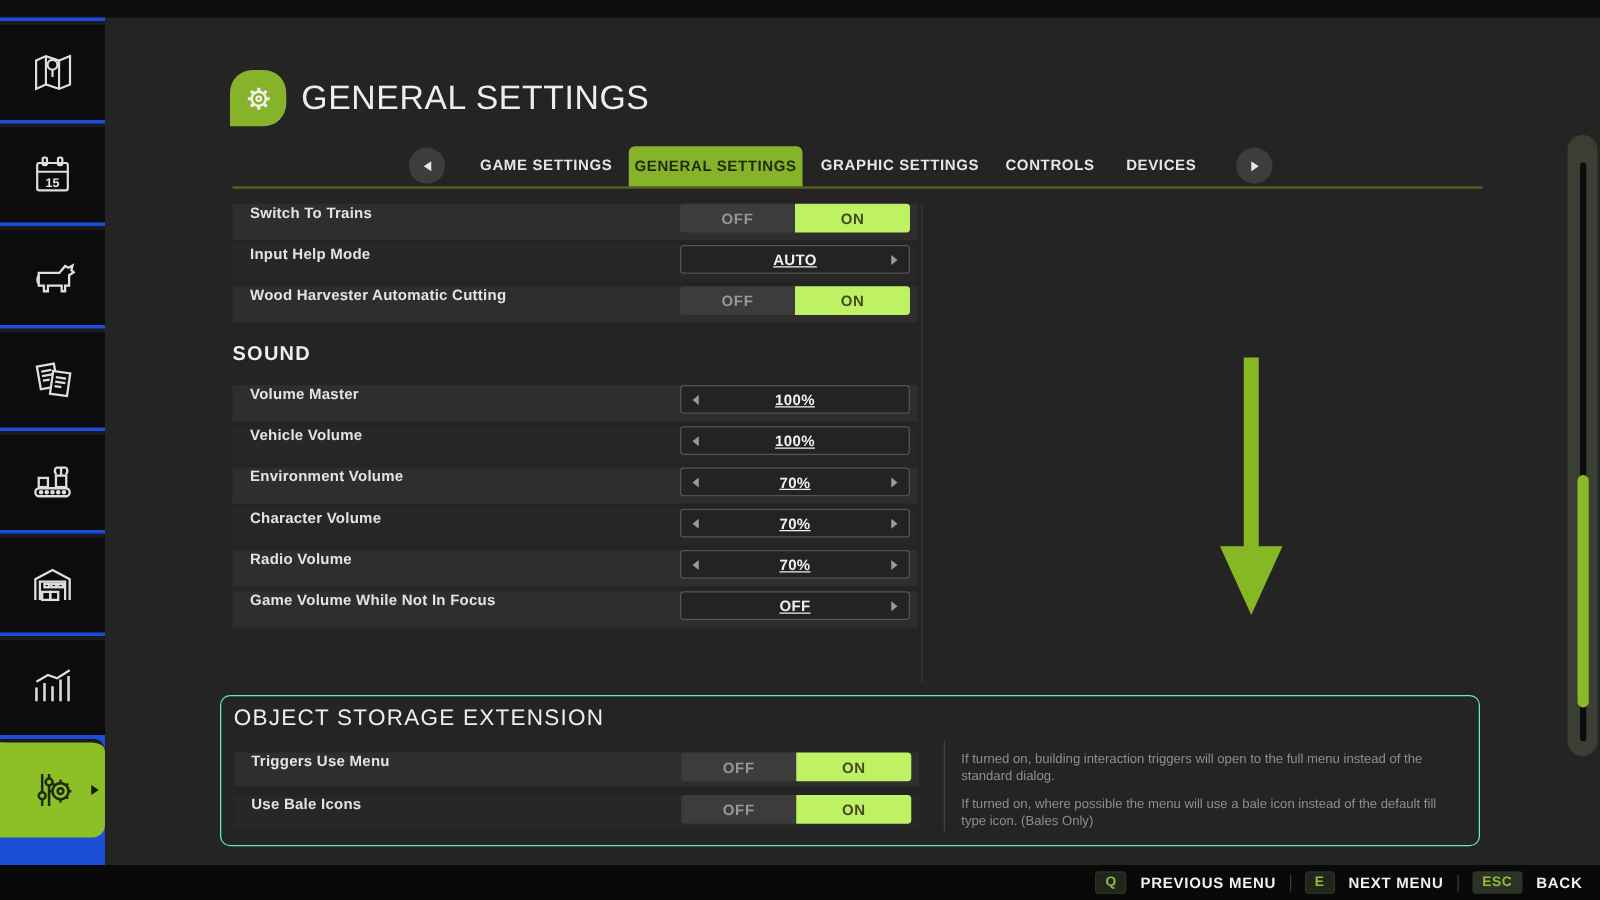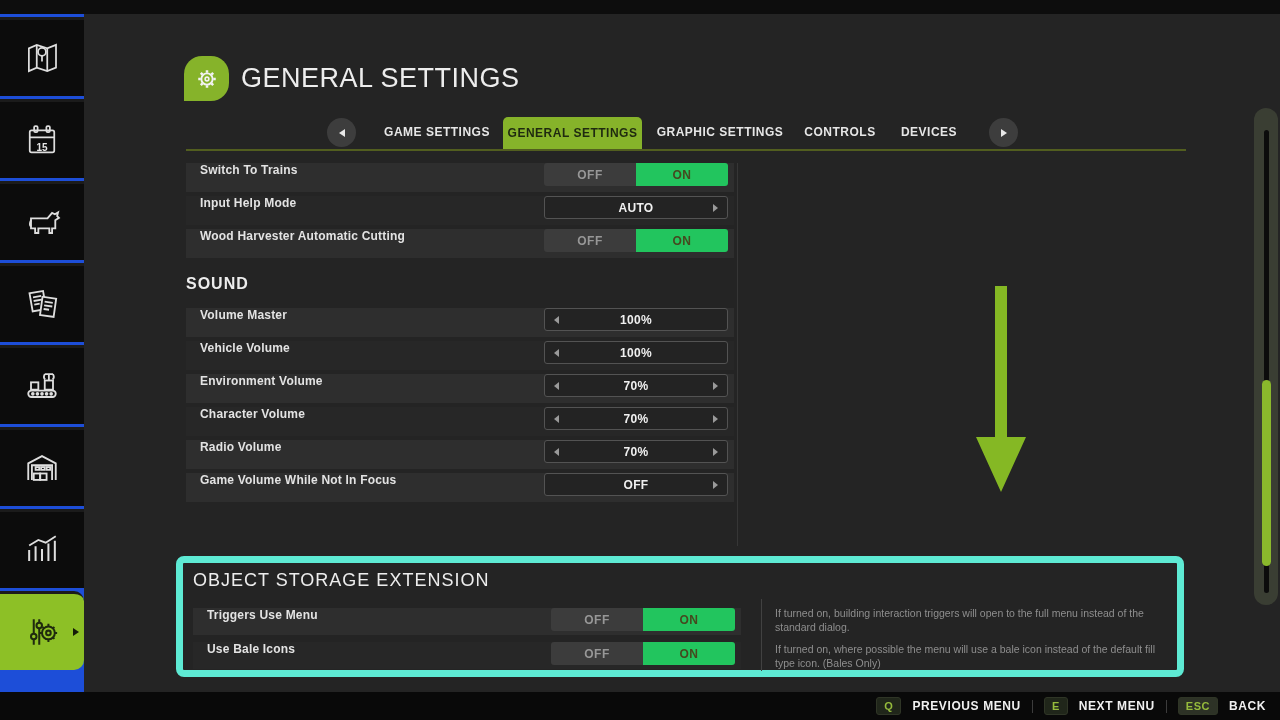--- a/index.html
+++ b/index.html
@@ -60,34 +60,34 @@
   .content { position:absolute; left:186px; top:163px; width:548px; }
   .col-divider { position:absolute; left:737px; top:163px; width:1px; height:383px; background:#363636; }
   .row { height:29px; margin-bottom:4px; display:flex; }
   .row.light { background:#2e2e2e; }
   .row.dark  { background:#272727; }
   .row-label { flex:1; padding-left:14px; font-size:12px; font-weight:bold; color:#e3e3e3; letter-spacing:.2px; }
   .ctrl { width:184px; margin-right:6px; height:23px; display:flex; }
   .tbtn { flex:1; border:none; font-size:12px; font-weight:bold; letter-spacing:.5px; cursor:pointer;
     font-family:"Liberation Sans", sans-serif; }
   .tbtn.off { background:#3c3c3c; color:#979797; border-radius:3px 0 0 3px; }
-  .tbtn.on  { background:#22c55e; color:#45491f; border-radius:0 3px 3px 0; }
+  .tbtn.on  { background:#bef264; color:#45491f; border-radius:0 3px 3px 0; }
   .stepper { width:184px; margin-right:6px; height:23px; position:relative; background:#232323;
     border:1px solid #535353; border-radius:3px; display:flex; align-items:center; justify-content:center;
     cursor:pointer; }
-  .stepper .val { font-size:12px; font-weight:bold; color:#f0f0f0; letter-spacing:.3px; }
+  .stepper .val { font-size:12px; font-weight:bold; color:#f0f0f0; letter-spacing:.3px;text-decoration:underline; }
   .arr { position:absolute; top:50%; transform:translateY(-50%); width:0; height:0; }
   .arr.l { left:9px; border-right:5px solid #9a9a9a; border-top:4px solid transparent; border-bottom:4px solid transparent; }
   .arr.r { right:9px; border-left:5px solid #9a9a9a; border-top:4px solid transparent; border-bottom:4px solid transparent; }
   .section-title { font-size:16px; font-weight:700; letter-spacing:1px; color:#ededed;
     margin:17px 0 15px 0; }
 
   
   .ose-box { position:absolute; left:176px; top:556px; width:1008px; height:121px;
-    border:7px solid #5eead4; border-radius:8px; }
+    border:1px solid #5eead4; border-radius:8px; }
   .ose-title { position:absolute; left:10px; top:7px; font-size:18px; font-weight:400;
     letter-spacing:1px; color:#ededed; }
   .ose-rows { position:absolute; left:10px; top:45px; width:548px; }
   .ose-rows .row { height:27px; margin-bottom:7px; }
   .ose-div { position:absolute; left:578px; top:36px; width:1px; height:72px; background:#414141; }
   .ose-desc { position:absolute; left:592px; width:400px; font-size:10.5px; line-height:1.35;
     color:#8e8e8e; }
   .ose-desc.d1 { top:43px; }
   .ose-desc.d2 { top:79px; }
 

